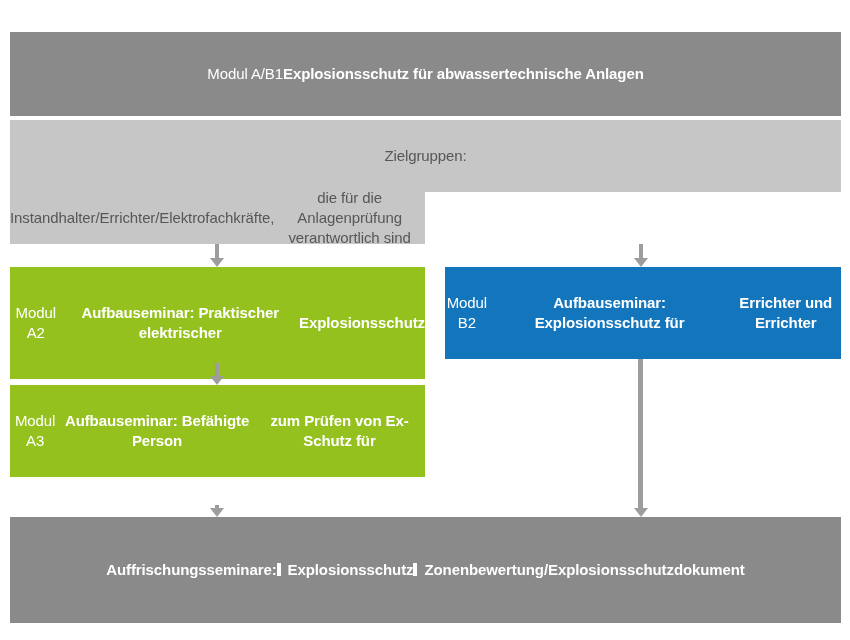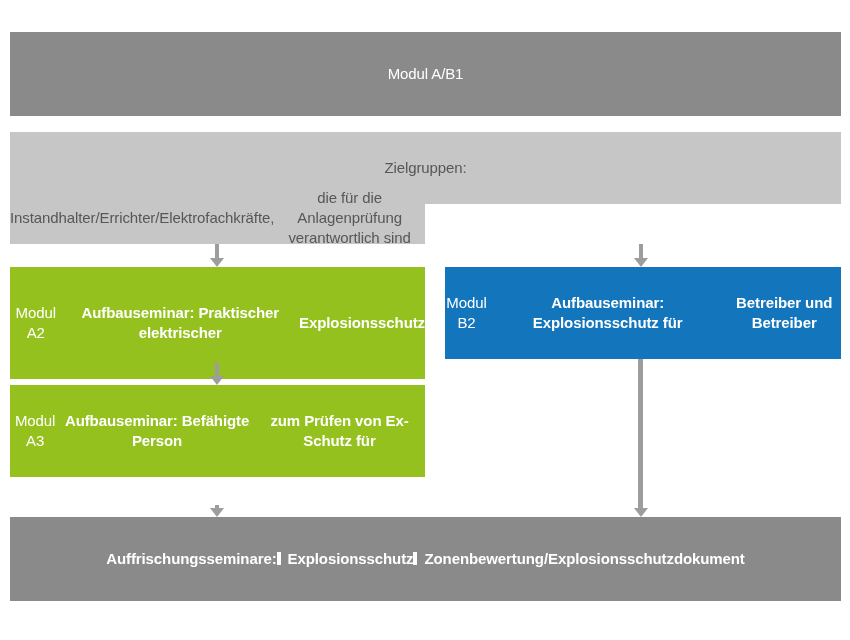--- a/index.html
+++ b/index.html
@@ -22,36 +22,36 @@
     justify-content:center;align-items:center;text-align:center;
     box-sizing:border-box;
   }
   .line{font-size:15px;line-height:20px;}
   .bold{font-weight:bold;}
   .header-box{
     left:10px;top:32px;width:831px;height:84px;
     background:var(--dark-gray);color:var(--white);
   }
   .tg-box{
-    left:10px;top:132px;width:831px;height:72px;
+    left:10px;top:120px;width:831px;height:72px;
     background:var(--light-gray);color:var(--text-dark);
   }
   .col{
     background:var(--light-gray);color:var(--text-dark);
     justify-content:center;padding-top:3px;
   }
   .col-left{left:10px;top:188px;width:415px;height:56px;}
   .col-right{left:445px;top:188px;width:396px;height:56px;}
   .green-box{background:var(--green);color:var(--white);}
   .blue-box{background:var(--blue);color:var(--white);gap:28px;}
   .box-a2{left:10px;top:267px;width:415px;height:112px;}
   .box-b2{left:445px;top:267px;width:396px;height:92px;}
   .box-a3{left:10px;top:385px;width:415px;height:92px;}
   .bottom-box{
-    left:10px;top:517px;width:831px;height:84px;
+    left:10px;top:517px;width:831px;height:106px;
     background:var(--dark-gray);color:var(--white);
   }
   .arrow{position:absolute;width:4px;background:var(--arrow-gray);}
   .arrow::after{
     content:'';position:absolute;left:50%;bottom:-9px;transform:translateX(-50%);
     border:solid transparent;border-width:9px 7px 0 7px;
     border-top-color:var(--arrow-gray);
   }
   .arrow-l1{left:215px;top:244px;height:14px;}
   .arrow-r1{left:639px;top:244px;height:14px;}
@@ -63,20 +63,21 @@
     margin-right:7px;vertical-align:-1px;
   }
 </style>
 </head>
 <body>
 
 <div class="canvas">
 
   <div class="box header-box">
     <div class="line">Modul A/B1</div>
+    <div class="line bold">Explosionsschutz für abwassertechnische Anlagen</div>
   </div>
 
   <div class="box tg-box">
     <div class="line">Zielgruppen:</div>
   </div>
 
   <div class="box col col-left">
     <div class="line">Instandhalter/Errichter/Elektrofachkräfte,</div>
     <div class="line">die für die Anlagenprüfung verantwortlich sind</div>
   </div>
@@ -87,21 +88,21 @@
 
   <div class="box green-box box-a2">
     <div class="line">Modul A2</div>
     <div class="line bold">Aufbauseminar: Praktischer elektrischer</div>
     <div class="line bold">Explosionsschutz</div>
   </div>
 
   <div class="box blue-box box-b2">
     <div class="line">Modul B2</div>
     <div class="line bold">Aufbauseminar: Explosionsschutz für</div>
-    <div class="line bold">Betreiber und Betreiber</div>
+    <div class="line bold">Errichter und Errichter</div>
   </div>
 
   <div class="arrow arrow-a2a3"></div>
 
   <div class="box green-box box-a3">
     <div class="line">Modul A3</div>
     <div class="line bold">Aufbauseminar: Befähigte Person</div>
     <div class="line bold">zum Prüfen von Ex-Schutz für</div>
   </div>
 

